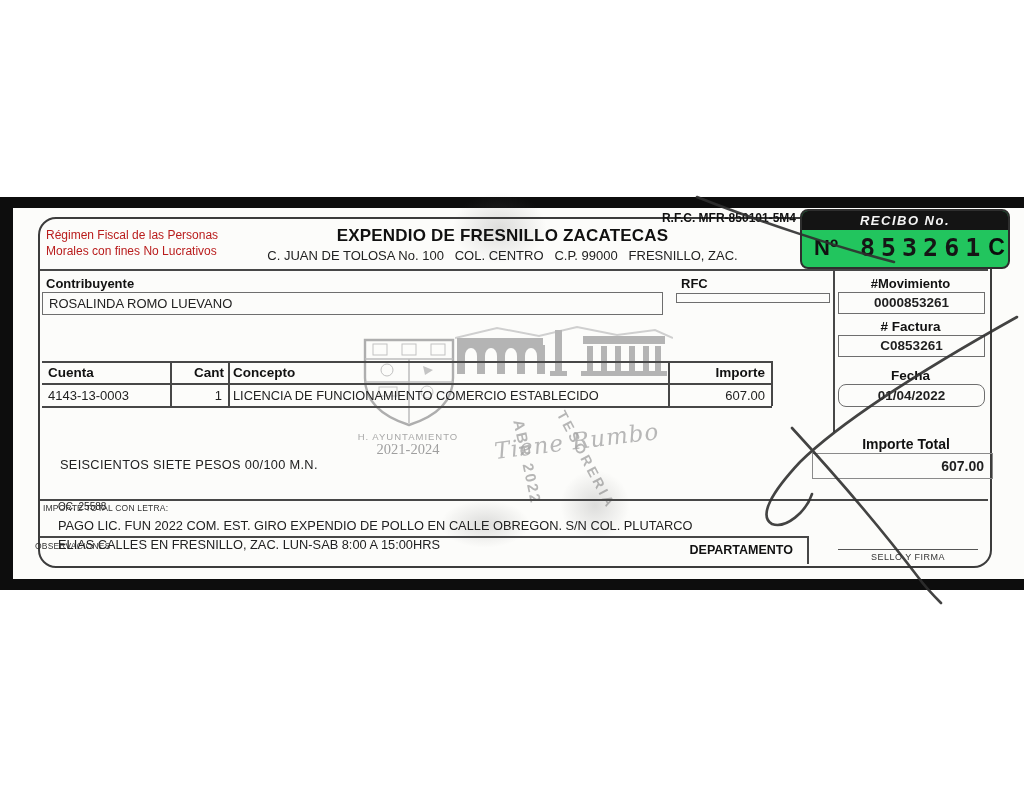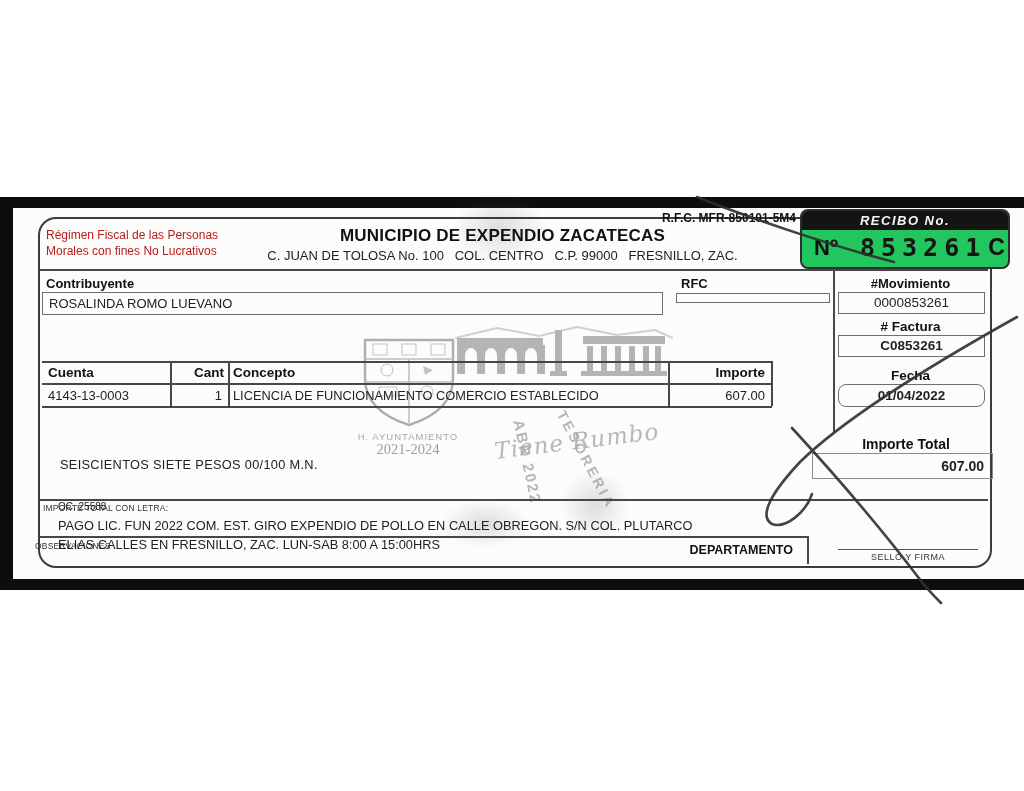--- a/index.html
+++ b/index.html
@@ -93,41 +93,41 @@
     <div class="abs smudge" style="left:560px;top:470px;width:70px;height:70px;"></div>
   </div>
 
   <div class="abs" style="left:0;top:0;width:1024px;height:791px;z-index:2;">
 
     <div class="abs frame" style="left:38px;top:217px;width:950px;height:347px;"></div>
 
     <div class="abs t-small" style="left:46px;top:228px;">Régimen Fiscal de las Personas</div>
     <div class="abs t-small" style="left:46px;top:244px;">Morales con fines No Lucrativos</div>
     <div class="abs right" style="left:600px;top:211px;width:196px;font-size:12px;font-weight:bold;color:#111;">R.F.C. MFR-850101-5M4</div>
-    <div class="abs t-title center" style="left:240px;top:226px;width:525px;">MUNICIPIO DE EXPENDIO ZACATECAS</div>
+    <div class="abs t-title center" style="left:240px;top:226px;width:525px;">EXPENDIO DE FRESNILLO ZACATECAS</div>
     <div class="abs t-addr center" style="left:230px;top:248px;width:545px;">C. JUAN DE TOLOSA No. 100   COL. CENTRO   C.P. 99000   FRESNILLO, ZAC.</div>
 
     <div class="abs recibo" style="left:800px;top:209px;width:206px;height:56px;">
       <div class="recibo-strip">RECIBO No.</div>
       <div class="recibo-body">
         <span class="recibo-no">Nº</span>
         <span class="recibo-num">853261</span>
         <span class="recibo-suf">C</span>
       </div>
     </div>
 
     <div class="abs hline" style="left:40px;top:269px;width:948px;"></div>
     <div class="abs vline" style="left:833px;top:270px;height:162px;"></div>
 
     <div class="abs t-label" style="left:46px;top:276px;">Contribuyente</div>
     <div class="abs box t-value" style="left:42px;top:292px;width:613px;height:21px;line-height:21px;padding-left:6px;">ROSALINDA ROMO LUEVANO</div>
     <div class="abs t-label" style="left:681px;top:276px;">RFC</div>
     <div class="abs box" style="left:676px;top:293px;width:152px;height:8px;border-width:1px;"></div>
     <div class="abs t-label center" style="left:838px;top:276px;width:145px;">#Movimiento</div>
-    <div class="abs box center" style="left:838px;top:292px;width:145px;height:20px;line-height:20px;font-size:13.5px;font-weight:normal;">0000853261</div>
+    <div class="abs box center" style="left:838px;top:292px;width:145px;height:20px;line-height:20px;font-size:13.5px;font-weight:bold;">0000853261</div>
 
     <div class="abs t-label center" style="left:838px;top:319px;width:145px;font-size:13.5px;"># Factura</div>
     <div class="abs box center" style="left:838px;top:335px;width:145px;height:20px;line-height:20px;font-size:13.5px;font-weight:bold;">C0853261</div>
     <div class="abs t-label center" style="left:838px;top:368px;width:145px;font-size:13.5px;">Fecha</div>
     <div class="abs box center" style="left:838px;top:384px;width:145px;height:21px;line-height:21px;font-size:13.5px;font-weight:bold;border-radius:8px;">01/04/2022</div>
 
     <div class="abs hline" style="left:42px;top:361px;width:730px;height:2px;"></div>
     <div class="abs hline" style="left:42px;top:383px;width:730px;"></div>
     <div class="abs hline" style="left:42px;top:406px;width:730px;"></div>
     <div class="abs vline" style="left:170px;top:361px;height:45px;"></div>

